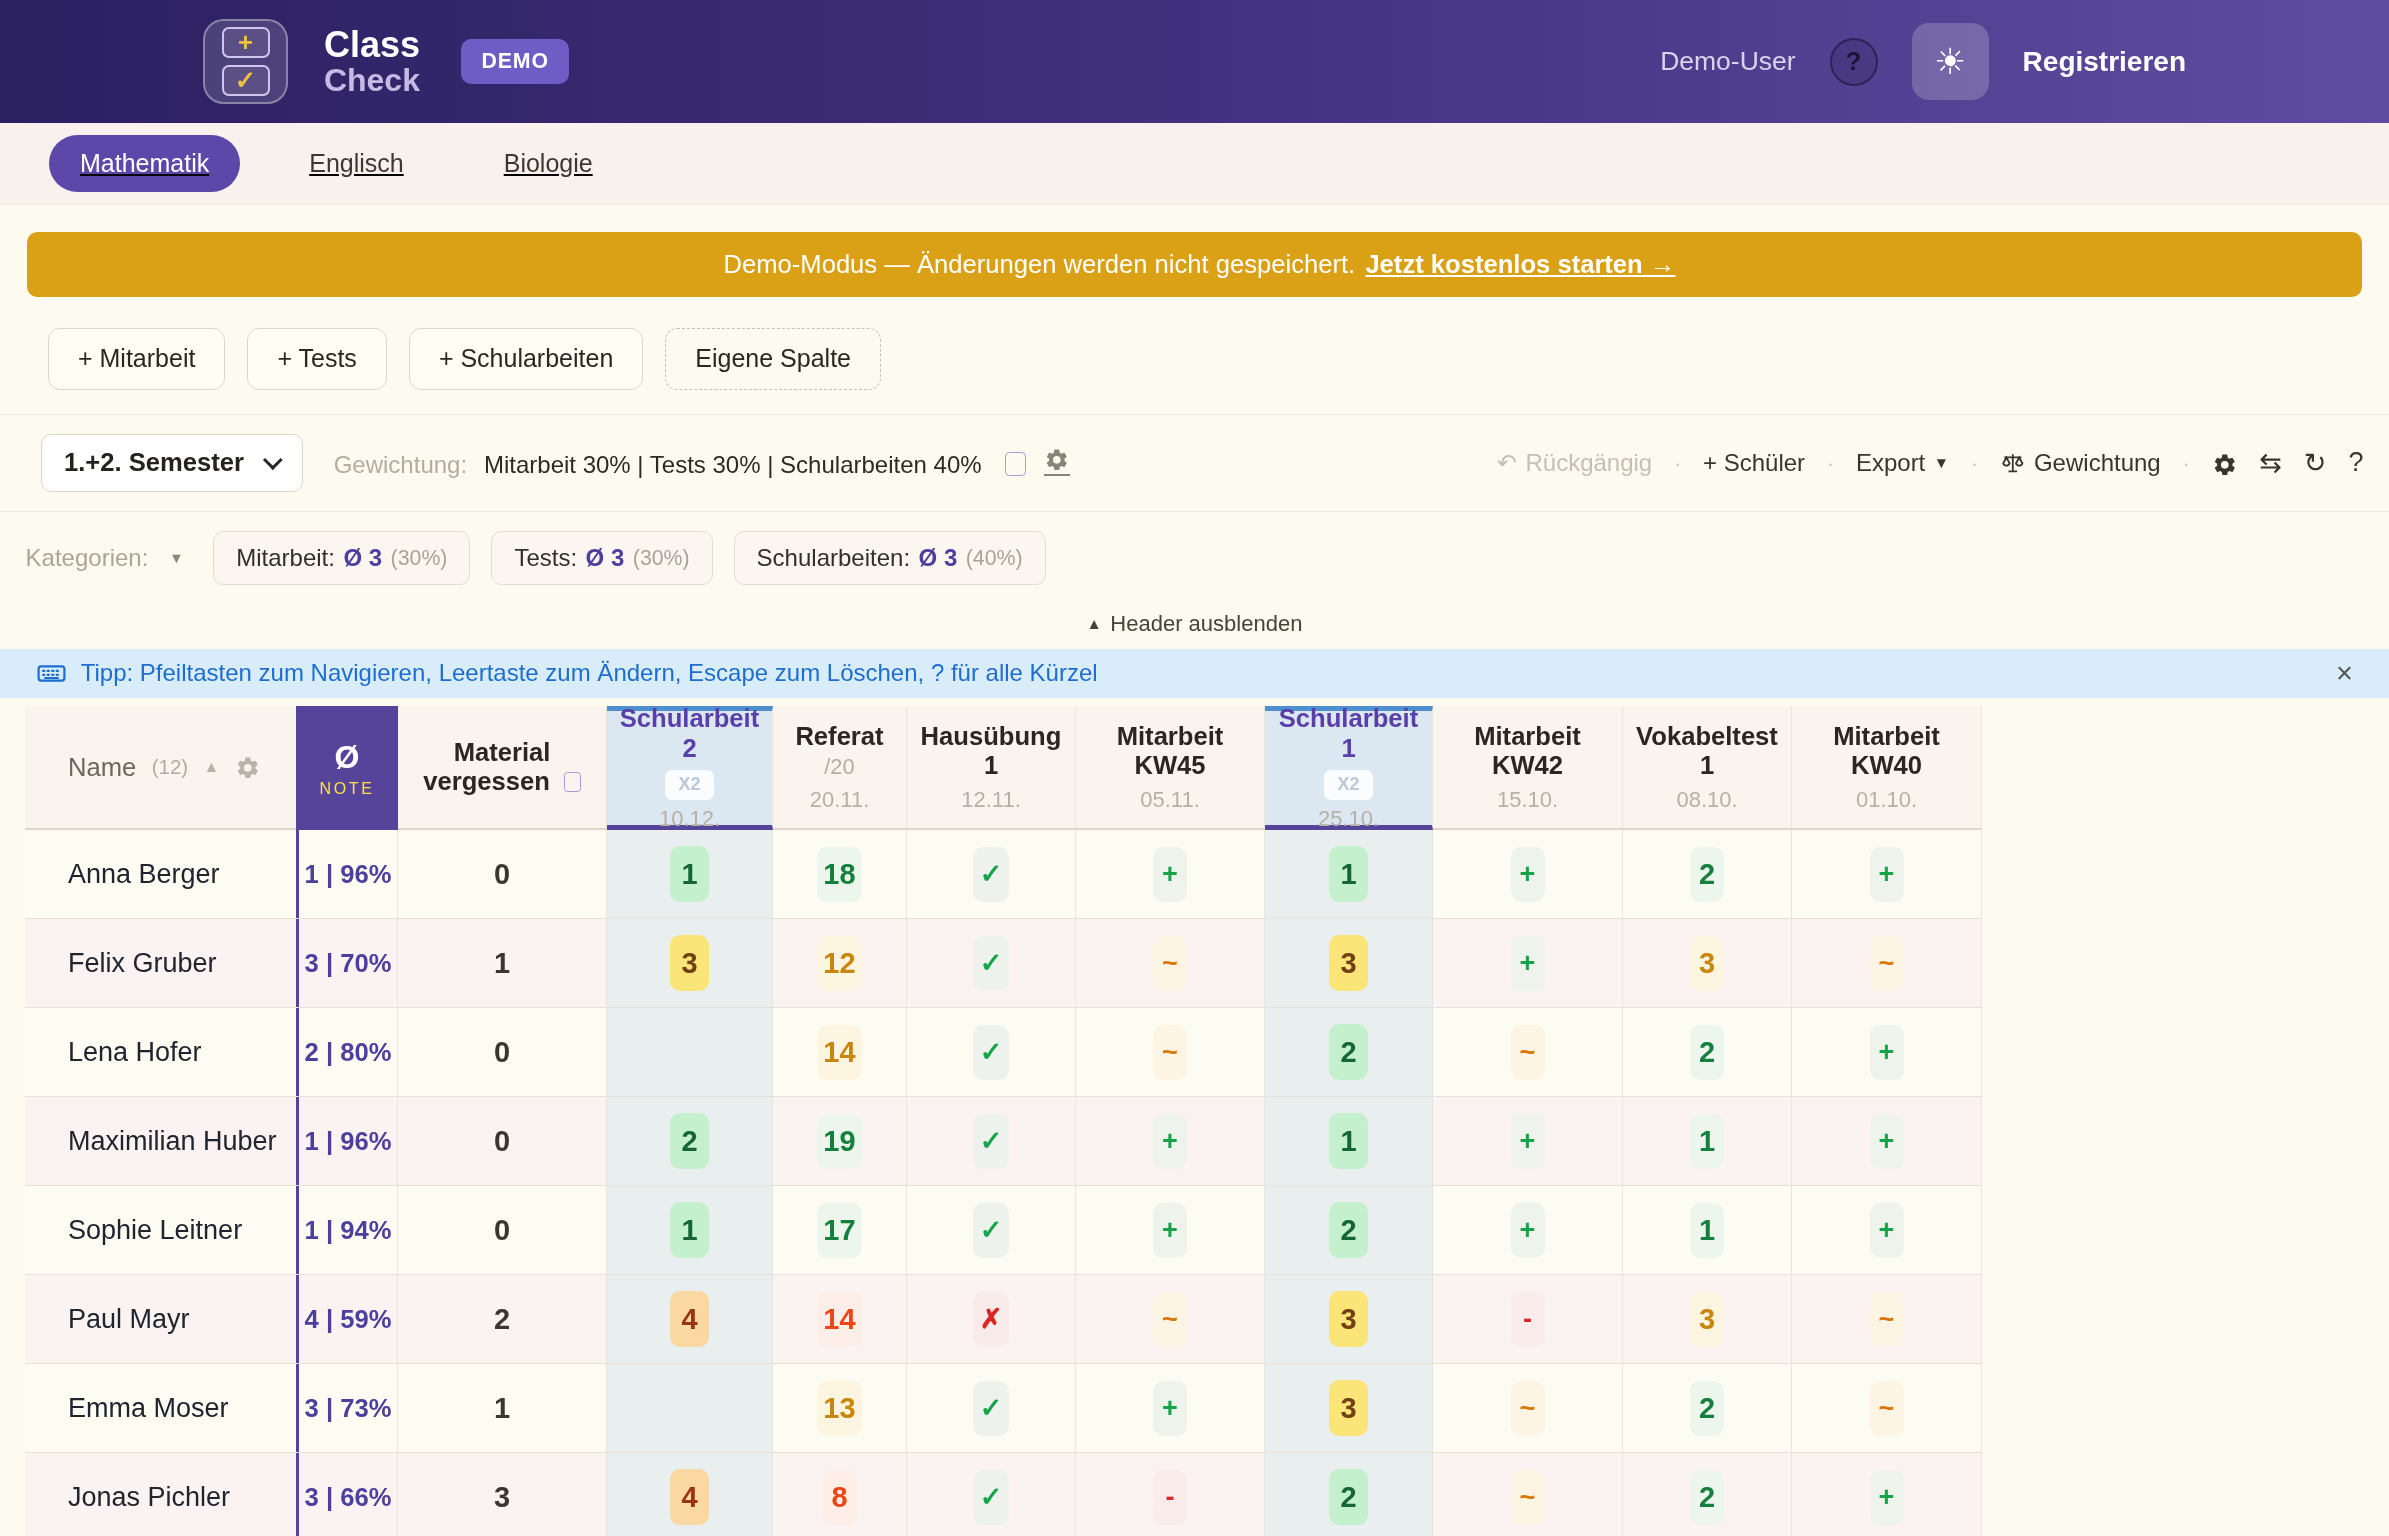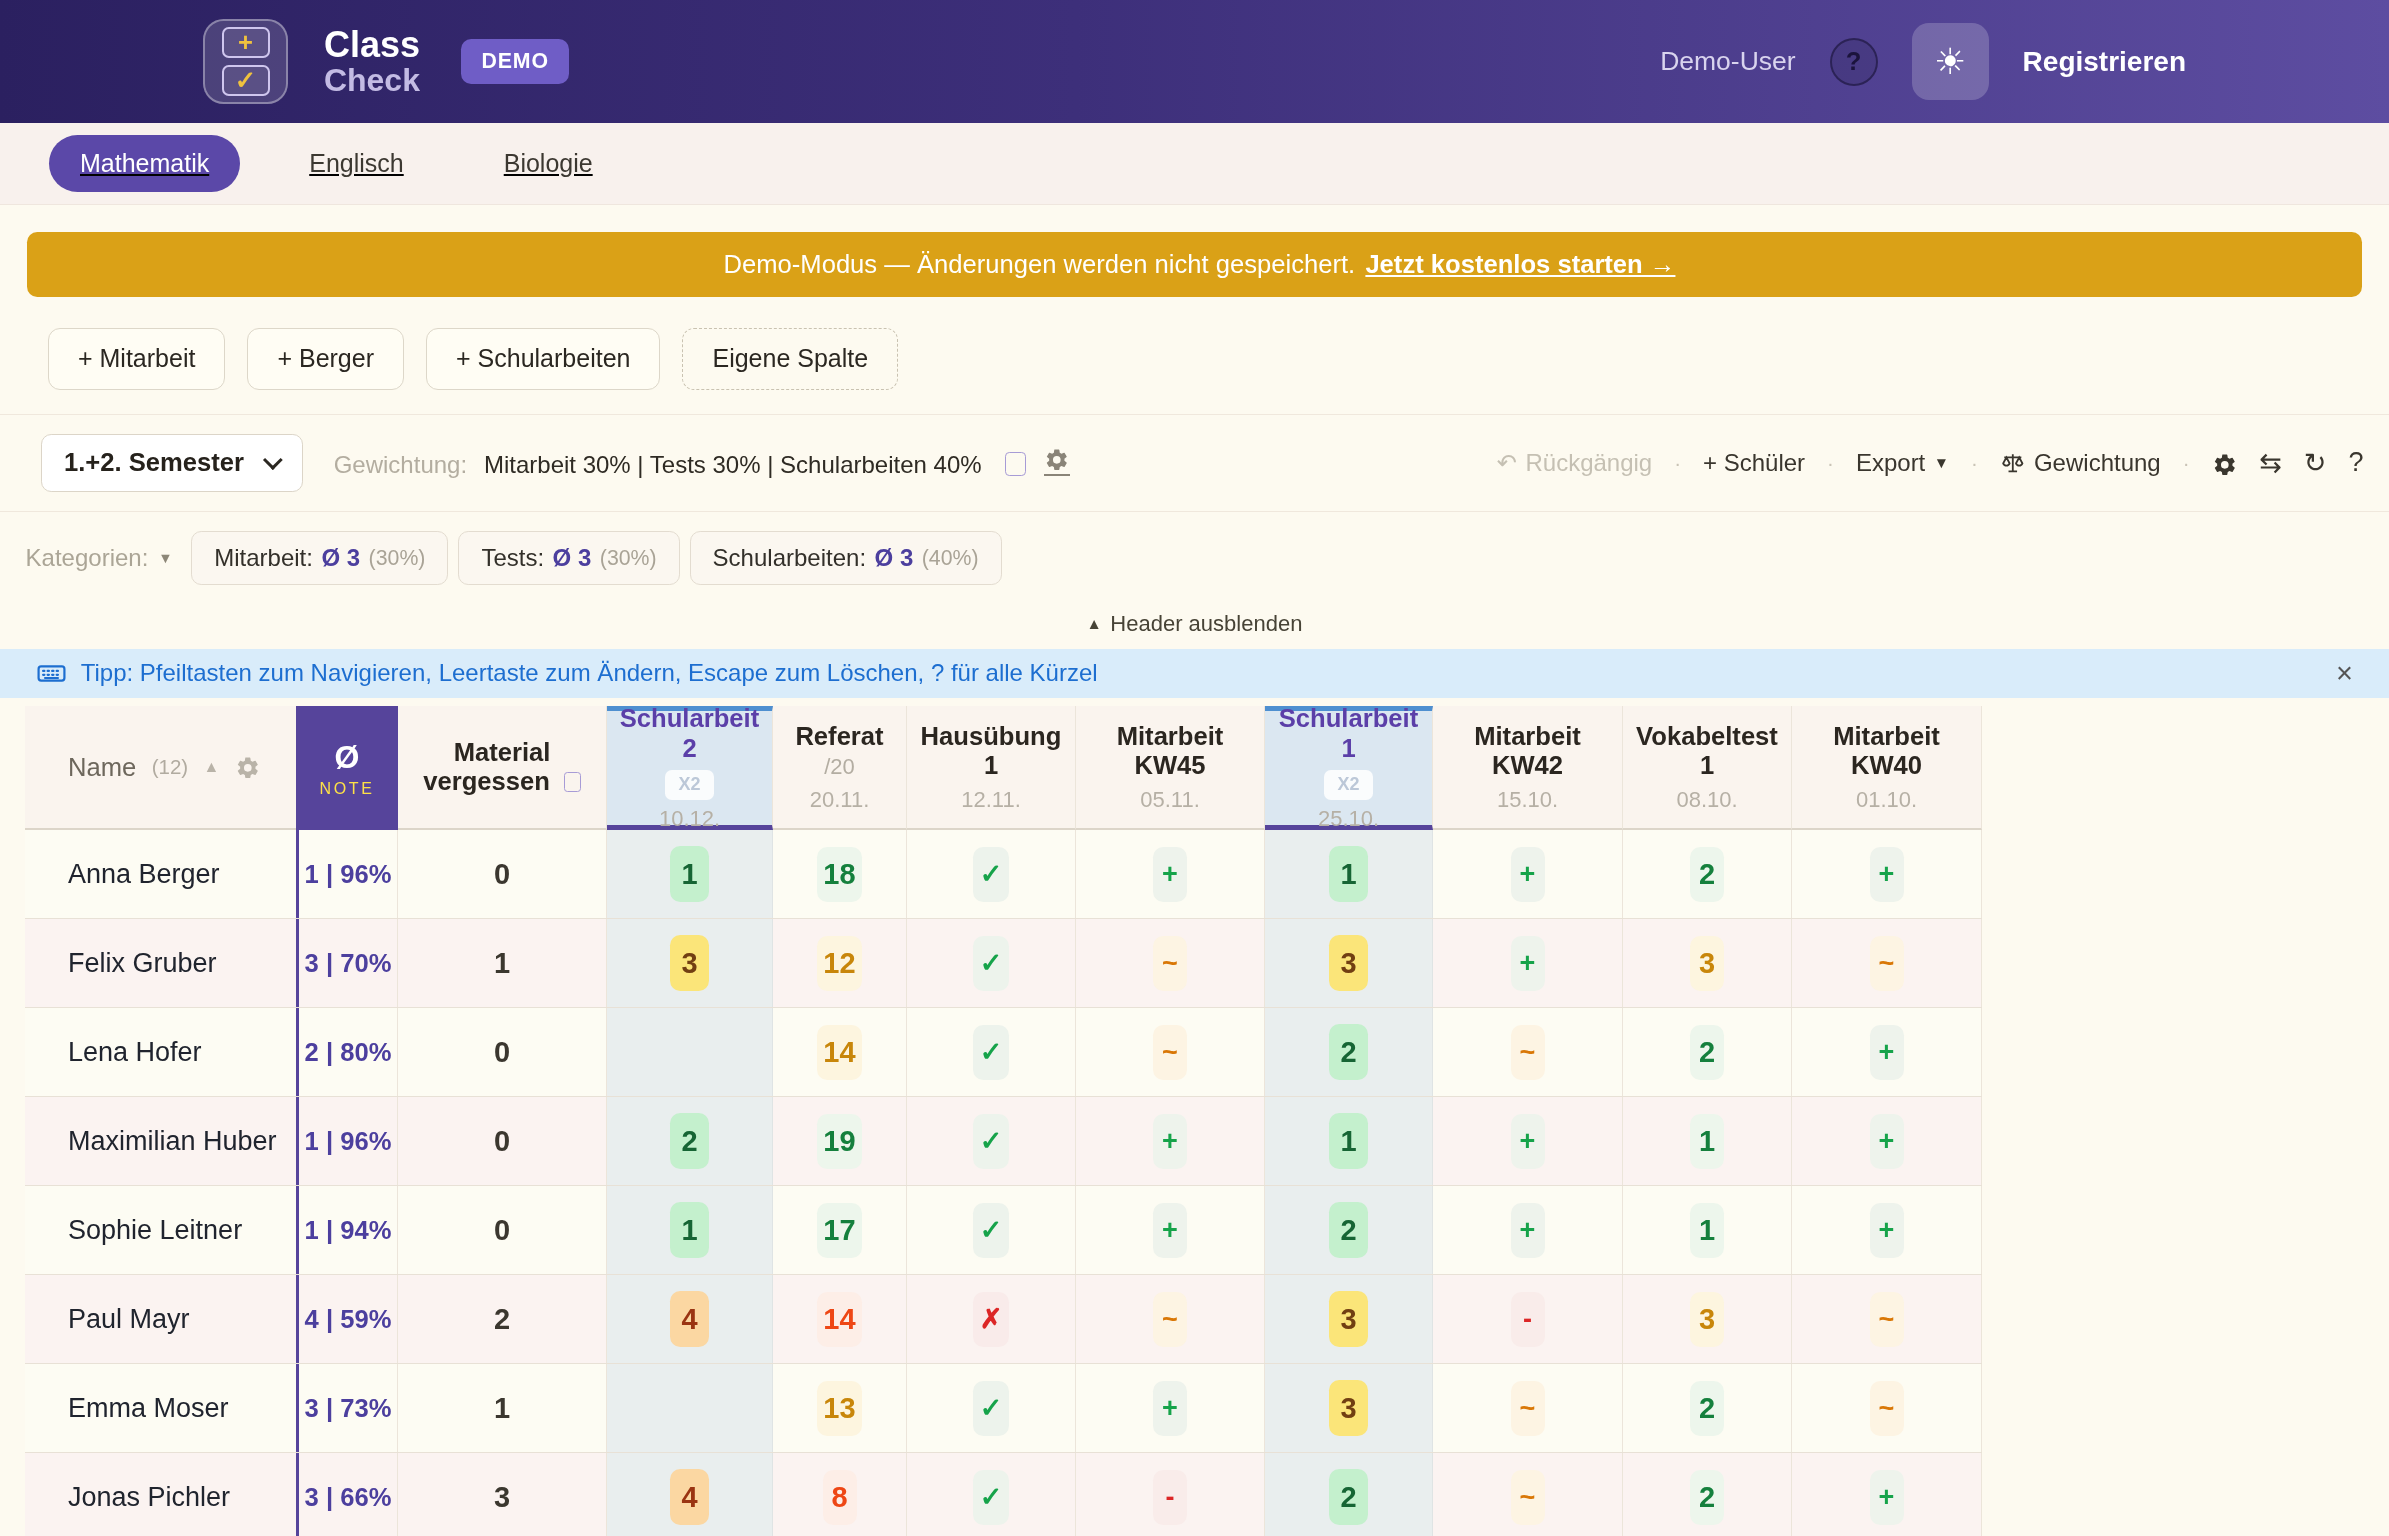--- a/index.html
+++ b/index.html
@@ -57,21 +57,21 @@
   .boxicon{display:inline-block;width:20.5px;height:24px;border:1.7px solid #a79bd6;border-radius:4.3px;margin:0 12px 0 17px;vertical-align:-3.4px;}
   .gearlink{color:#8a8478;border-bottom:2.6px solid #8a8478;padding-bottom:1.7px;display:inline-flex;}
   .tb-right{margin-left:auto;display:flex;align-items:center;gap:22px;font-size:24px;color:#3a362e;}
   .tb-dot{color:#c9c3b6;font-size:20.5px;}
   .tb-undo{color:#c5c0b3;display:flex;align-items:center;gap:8.5px;}
   .tb-item{display:flex;align-items:center;gap:8.5px;color:#3a362e;}
   .tb-icon{color:#3a362e;font-size:27px;}
   .tri-sm{font-size:15.4px;}
 
   
-  .cats{display:flex;align-items:center;gap:10px;padding:19px 0 19px 25.6px;}
+  .cats{display:flex;align-items:center;gap:21px;padding:19px 0 19px 25.6px;}
   .cats-label{font-size:24px;color:#aba596;}
   .cats-tri{font-size:14.5px;color:#8d8778;margin-right:8.5px;}
   .cat-pill{display:flex;align-items:center;gap:8.5px;background:#fbf7f0;border:1.7px solid #e3dcd0;border-radius:10.2px;
     padding:12px 22px;font-size:24px;color:#33302a;}
   .cat-avg{color:#4c3f9e;font-weight:bold;}
   .cat-w{color:#a9a396;font-size:21.3px;}
 
   
   .hidehdr{display:flex;align-items:center;justify-content:center;gap:8.5px;font-size:22px;color:#474336;padding:6.8px 0 12px;}
   .hidehdr .tri{font-size:15.4px;}
@@ -183,21 +183,21 @@
   <span class="tab">Biologie</span>
 </div>
 
 <div class="banner">
   <span>Demo-Modus — Änderungen werden nicht gespeichert.</span>
   <span class="cta">Jetzt kostenlos starten →</span>
 </div>
 
 <div class="actions">
   <button class="abtn">+ Mitarbeit</button>
-  <button class="abtn">+ Berger</button>
+  <button class="abtn">+ Tests</button>
   <button class="abtn">+ Schularbeiten</button>
   <button class="abtn dashed">Eigene Spalte</button>
 </div>
 
 <div class="toolbar">
   <div class="sem-select">
     <span>1.+2. Semester</span>
     <span class="chev"></span>
   </div>
   <div class="weights">

